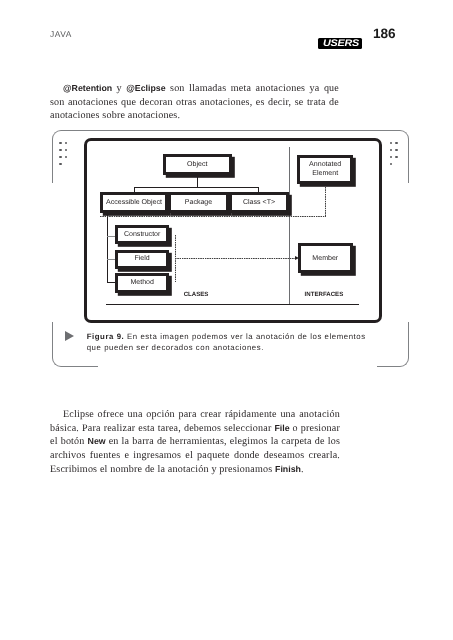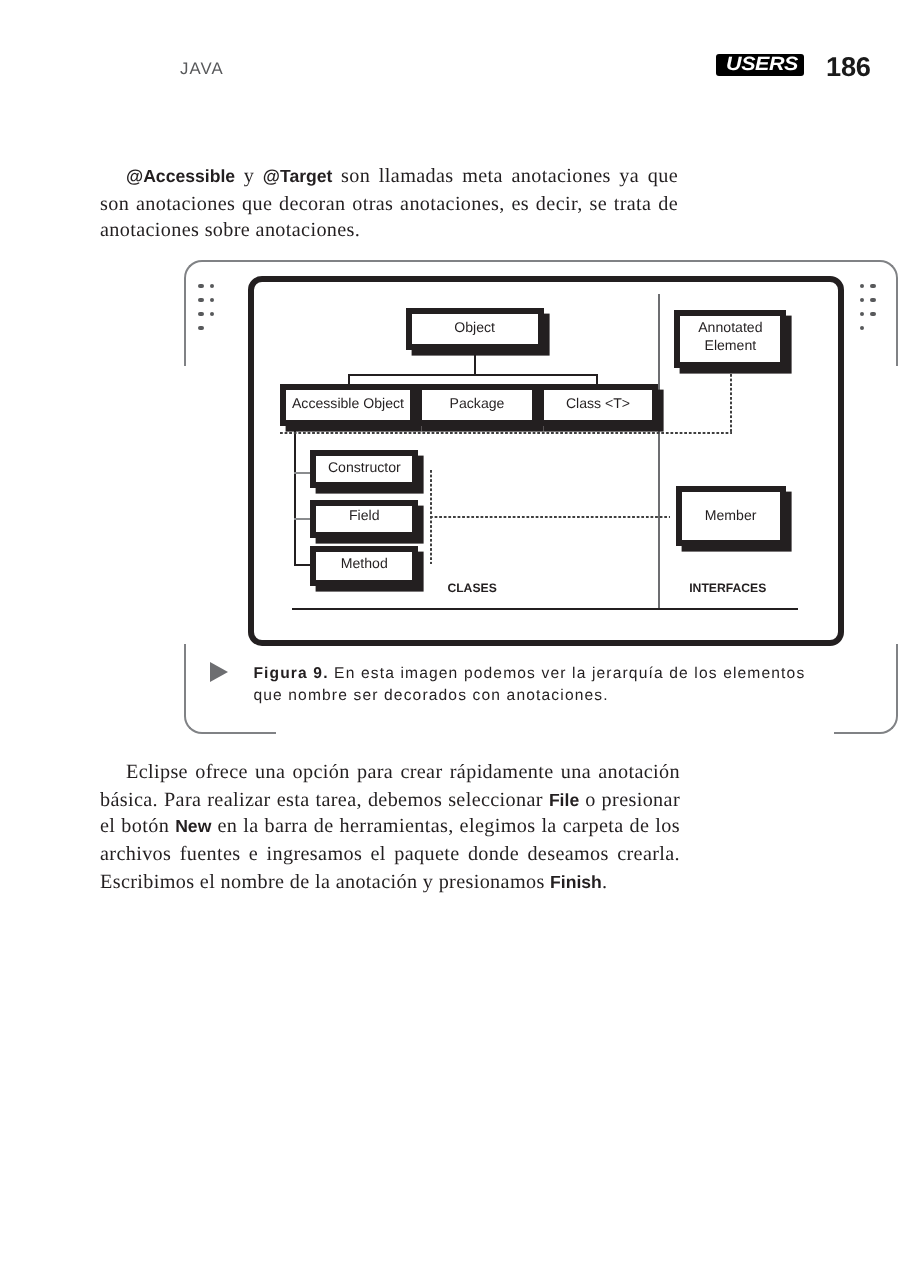--- a/index.html
+++ b/index.html
@@ -1,39 +1,39 @@
 <!DOCTYPE html>
 <html><head>
 <meta charset="utf-8">
 <style>
   html,body{margin:0;padding:0;}
   body{width:453px;height:640px;background:#ffffff;position:relative;overflow:hidden;
        font-family:"Liberation Serif",serif;-webkit-font-smoothing:antialiased;text-rendering:geometricPrecision;}
-  .abs{position:absolute;margin-left:40px;}
+  .abs{position:absolute;}
 
   
   #section-label{left:50px;top:28.5px;font-family:"Liberation Sans",sans-serif;
      font-size:8.4px;letter-spacing:.55px;color:#58595b;}
-  #users-logo{left:318px;top:27px;width:44px;height:10.5px;background:#000;
+  #users-logo{left:318px;top:38px;width:44px;height:10.5px;background:#000;
      border-radius:1.5px;overflow:hidden;}
   #users-logo .ul-txt{position:absolute;left:0;top:0;width:46px;height:10.5px;
      display:flex;align-items:center;justify-content:center;
      font-family:"Liberation Sans",sans-serif;font-weight:bold;font-style:italic;
      font-size:9.6px;color:#fff;letter-spacing:-.2px;
      transform:scaleX(1.12);transform-origin:center;}
   #page-number{left:373px;top:26px;font-family:"Liberation Sans",sans-serif;
      font-weight:bold;font-size:13.6px;color:#1a1a1a;letter-spacing:-0.1px;}
 
   
   .bodytext{font-family:"Liberation Serif",serif;font-size:10.1px;line-height:13.65px;
      color:#231f20;text-align:justify;letter-spacing:0.18px;word-spacing:0px;}
   .bodytext b{font-family:"Liberation Sans",sans-serif;font-weight:bold;font-size:8.8px;
      letter-spacing:0px;}
   #intro-paragraph{left:50px;top:82px;width:289px;text-indent:13px;}
-  #eclipse-paragraph{left:50px;top:380px;width:290px;text-indent:13px;}
+  #eclipse-paragraph{left:50px;top:408px;width:290px;text-indent:13px;}
 
   
   #figure-frame{left:52.3px;top:130.1px;width:356.6px;height:237.4px;}
   #figure-frame .seg{position:absolute;background:none;border:1px solid #808285;}
   .ff-topleft{left:0;top:0;width:9px;height:9px;border:none !important;
      border-left:1px solid #808285 !important;border-top:1px solid #808285 !important;
      border-top-left-radius:9px;}
   .ff-topright{right:0;top:0;width:9px;height:9px;border:none !important;
      border-right:1px solid #808285 !important;border-top:1px solid #808285 !important;
      border-top-right-radius:9px;}
@@ -125,24 +125,24 @@
 <body>
 
 <div class="abs" id="section-label">JAVA</div>
 
 <div class="abs" id="users-logo">
   <div class="ul-txt">USERS</div>
 </div>
 
 <div class="abs" id="page-number">186</div>
 
-<p class="abs bodytext" id="intro-paragraph" style="margin:0;"><b>@Accessible</b><span> y </span><b>@Target</b><span> son llamadas meta anotaciones ya que son anotaciones que decoran otras anotaciones, es decir, se trata de anotaciones sobre anotaciones.</span></p>
+<p class="abs bodytext" id="intro-paragraph" style="margin:0;"><b>@Retention</b><span> y </span><b>@Eclipse</b><span> son llamadas meta anotaciones ya que son anotaciones que decoran otras anotaciones, es decir, se trata de anotaciones sobre anotaciones.</span></p>
 
 <div class="abs" id="fig-marker"></div>
-<div class="abs" id="fig-caption"><b>Figura 9.</b><span> En esta imagen podemos ver la jerarquía de los elementos que nombre ser decorados con anotaciones.</span></div>
+<div class="abs" id="fig-caption"><b>Figura 9.</b><span> En esta imagen podemos ver la anotación de los elementos que pueden ser decorados con anotaciones.</span></div>
 
 <p class="abs bodytext" id="eclipse-paragraph" style="margin:0;"><span>Eclipse ofrece una opción para crear rápidamente una anotación básica. Para realizar esta tarea, debemos seleccionar </span><b>File</b><span> o presionar el botón </span><b>New</b><span> en la barra de herramientas, elegimos la carpeta de los archivos fuentes e ingresamos el paquete donde deseamos crearla. Escribimos el nombre de la anotación y presionamos </span><b>Finish</b><span>.</span></p>
 
 <div class="abs" id="figure-frame">
   <div class="seg ff-topleft"></div>
   <div class="seg ff-topright"></div>
   <div class="seg ff-botleft"></div>
   <div class="seg ff-botright"></div>
   <div class="seg ff-top"></div>
   <div class="seg ff-leftA"></div>

